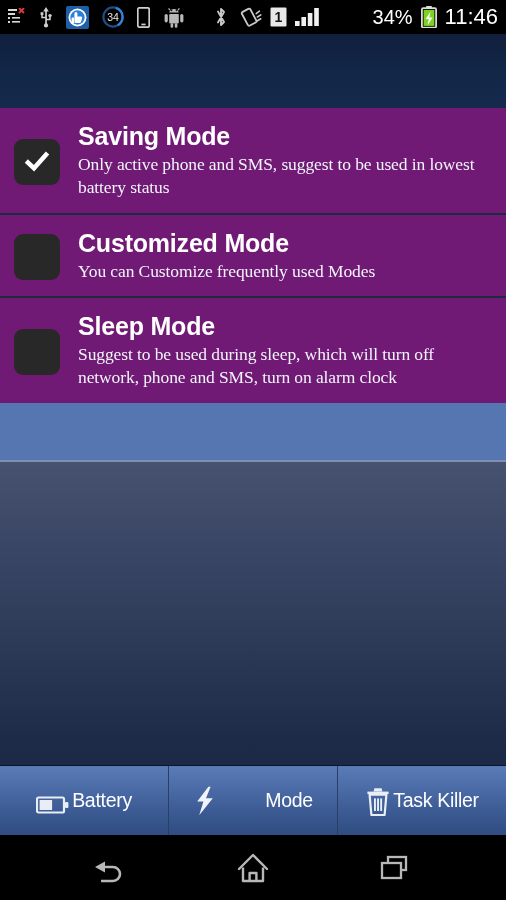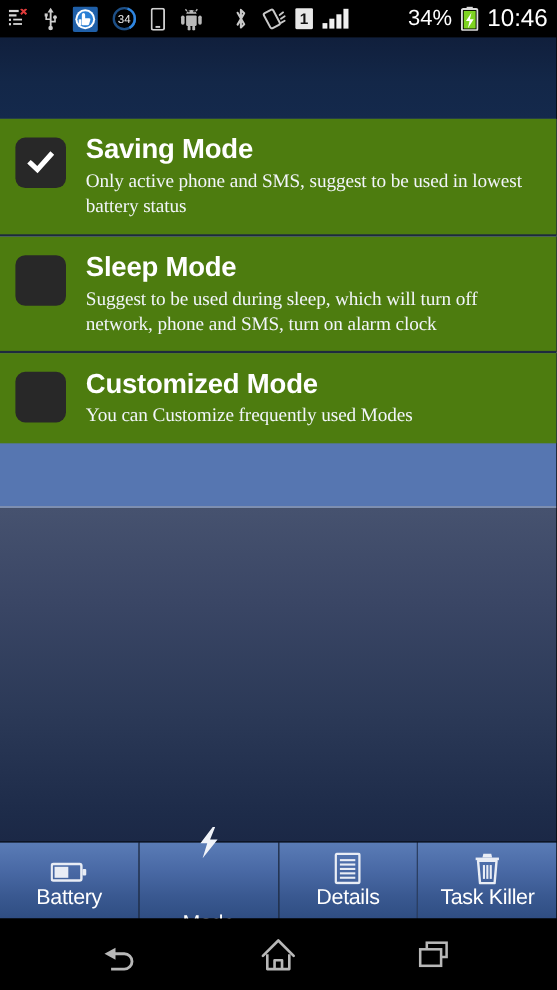--- a/index.html
+++ b/index.html
@@ -44,21 +44,22 @@
   
   .modelist {
     position:absolute; top:108px; left:0;
     width:506px; height:352px;
     background:#5676b1;
   }
   .mode-row {
     position:relative;
     display:flex;
     padding:14px 12px 14px 14px;
-    background:#4d7c0f;
+    background:#701a75;
+    align-items:center;
   }
   .mode-row + .mode-row { border-top:1px solid #9fb3d4; }
   .mode-row::before {
     content:"";
     position:absolute; left:0; right:0; top:-2px; height:2px;
     background:#1d2a3f;
   }
   .mode-row:first-child::before { display:none; }
   .checkbox {
     flex:0 0 auto;
@@ -100,21 +101,21 @@
 
   
   .tabbar {
     position:absolute; top:765px; left:0;
     width:506px; height:70px;
     display:flex;
     border-top:1px solid #0d1628;
   }
   .tab {
     flex:1 1 0;
-    display:flex; flex-direction:column;
+    display:flex; flex-direction:row;
     align-items:center; justify-content:center;
     gap:2px;
     background:linear-gradient(180deg,#5a7cb6 0%,#4a6aa6 35%,#3a5991 70%,#2f4d82 100%);
     border-right:1px solid #2b3f63;
     position:relative;
   }
   .tab:last-child { border-right:none; }
   .tab.active {
     background:linear-gradient(180deg,#3e5party 0%,#3b547f 0%,#36507c 40%,#2e4672 75%,#2a4068 100%);
     gap:48px;
@@ -247,55 +248,55 @@
 
       <span class="sb-ico">
         <svg width="16" height="22" viewBox="0 0 16 22">
           <rect x="5.2" y="0" width="5.6" height="2.2" fill="#dcdcdc"></rect>
           <rect x="0.9" y="2.2" width="14.2" height="19.4" rx="1.4" fill="none" stroke="#dcdcdc" stroke-width="1.8"></rect>
           <rect x="2.6" y="3.9" width="10.8" height="16" fill="#7ed321"></rect>
           <path d="M9.6 5.5 L4.6 13 L7.8 13 L6.4 19.6 L11.6 11.6 L8.2 11.6 Z" fill="#ffffff"></path>
         </svg>
       </span>
 
-      <span class="sb-clock">10:46</span>
+      <span class="sb-clock">11:46</span>
     </div>
   </div>
 
   <div class="header"></div>
 
   <div class="modelist">
 
     <div class="mode-row">
       <div class="checkbox">
         <svg width="28" height="28" viewBox="0 0 28 28">
           <path d="M5 14.6 L11 20.2 L23 6.8" stroke="#ffffff" stroke-width="4.6" fill="none" stroke-linecap="square" stroke-linejoin="miter"></path>
         </svg>
       </div>
       <div class="mode-text">
         <div class="mode-title">Saving Mode</div>
         <div class="mode-desc">Only active phone and SMS, suggest to be used in lowest battery status</div>
+      </div>
+    </div>
+
+    <div class="mode-row">
+      <div class="checkbox"></div>
+      <div class="mode-text">
+        <div class="mode-title">Customized Mode</div>
+        <div class="mode-desc">You can Customize frequently used Modes</div>
       </div>
     </div>
 
     <div class="mode-row">
       <div class="checkbox"></div>
       <div class="mode-text">
         <div class="mode-title">Sleep Mode</div>
         <div class="mode-desc">Suggest to be used during sleep, which will turn off network, phone and SMS, turn on alarm clock</div>
       </div>
     </div>
-
-    <div class="mode-row">
-      <div class="checkbox"></div>
-      <div class="mode-text">
-        <div class="mode-title">Customized Mode</div>
-        <div class="mode-desc">You can Customize frequently used Modes</div>
-      </div>
-    </div>
   </div>
 
   <div class="filler">
     <div class="filler-inner"></div>
   </div>
 
   <div class="tabbar">
 
     <div class="tab">
       <span class="tab-icon">
@@ -311,33 +312,20 @@
 
     <div class="tab active">
       <span class="tab-icon">
         <svg width="24" height="30" viewBox="0 0 24 30">
           <path d="M15.4 0.8 L4.2 15.6 L10.4 15.6 L6.2 29.2 L19.8 12.2 L13 12.2 L17.6 0.8 Z" fill="#f0f3f9"></path>
         </svg>
       </span>
       <span class="tab-label">Mode</span>
     </div>
 
-    <div class="tab">
-      <span class="tab-icon">
-        <svg width="24" height="29" viewBox="0 0 24 29">
-          <rect x="1.2" y="1.2" width="21.6" height="26.6" rx="1.4" fill="none" stroke="#e9edf5" stroke-width="2.2"></rect>
-          <rect x="5" y="6" width="14" height="1.9" fill="#e9edf5"></rect>
-          <rect x="5" y="10" width="14" height="1.9" fill="#e9edf5"></rect>
-          <rect x="5" y="14" width="14" height="1.9" fill="#e9edf5"></rect>
-          <rect x="5" y="18" width="14" height="1.9" fill="#e9edf5"></rect>
-          <rect x="5" y="22" width="14" height="1.9" fill="#e9edf5"></rect>
-        </svg>
-      </span>
-      <span class="tab-label">Details</span>
-    </div>
 
     <div class="tab">
       <span class="tab-icon">
         <svg width="26" height="29" viewBox="0 0 26 29">
           <rect x="2.4" y="4.6" width="21.2" height="2.4" fill="#e9edf5"></rect>
           <path d="M9.4 1.2 L16.6 1.2 L17.4 4.6 L8.6 4.6 Z" fill="#e9edf5"></path>
           <path d="M4.6 7.6 L21.4 7.6 L19.6 28 L6.4 28 Z" fill="none" stroke="#e9edf5" stroke-width="2.2" stroke-linejoin="round"></path>
           <rect x="9" y="11.4" width="1.9" height="12.6" fill="#e9edf5"></rect>
           <rect x="12.1" y="11.4" width="1.9" height="12.6" fill="#e9edf5"></rect>
           <rect x="15.2" y="11.4" width="1.9" height="12.6" fill="#e9edf5"></rect>

